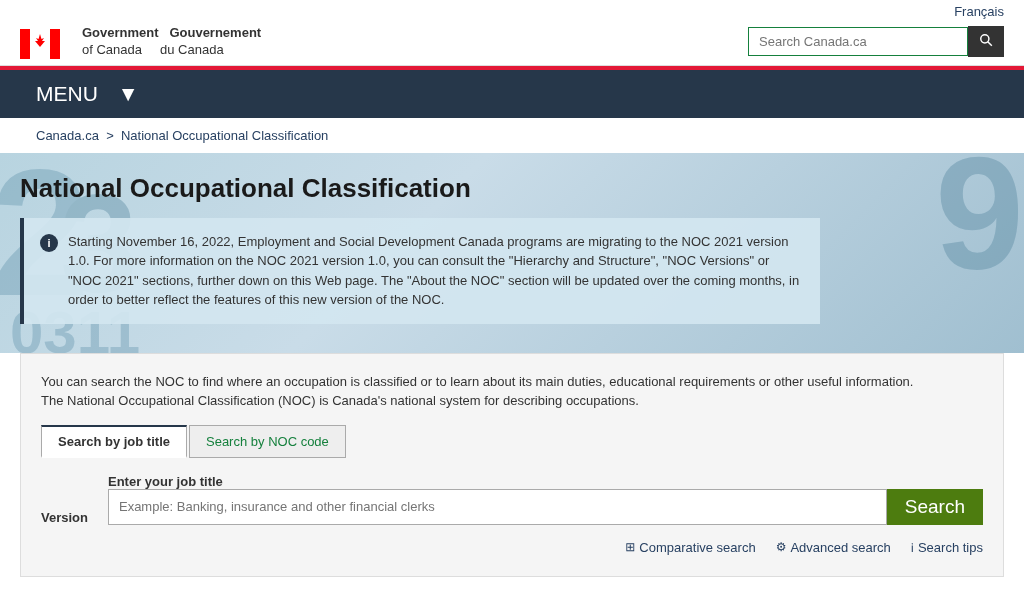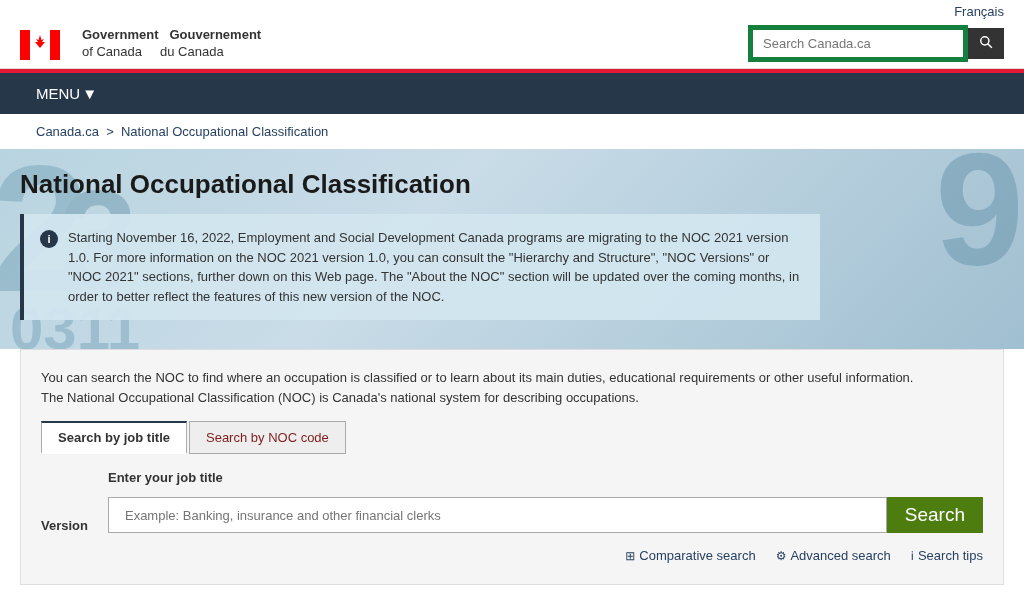--- a/index.html
+++ b/index.html
@@ -15,37 +15,37 @@
       background: #fff;
     }
     .logo-area { display: flex; align-items: flex-end; gap: 22px; }
     .flag-icon {
       width: 40px; height: 30px;
       display: inline-flex; align-items: center; justify-content: center;
     }
     .gov-text { font-size: 13px; line-height: 1.3; }
     .search-area { display: flex; align-items: center; gap: 0; }
     .search-area input {
-      width: 220px; padding: 6px 10px; border: 5px solid #15803d;
+      width: 220px; padding: 6px 10px; border: 1px solid #15803d;
       font-size: 13px; outline: none;
     }
     .search-area button {
       padding: 6px 10px; background: #333; border: 1px solid #333; color: #fff;
       cursor: pointer; font-size: 14px;
     }
     .lang-link { font-size: 13px; color: #284162; text-decoration: none; }
 
     
     .red-line { height: 4px; background: #e31837; }
 
     
     .menu-bar { background: #26374a; padding: 0 20px; }
     .menu-btn {
       background: #26374a; color: #fff; border: none; padding: 12px 16px;
-      font-size: 15px; cursor: pointer; display: flex; align-items: center; gap: 2px;
+      font-size: 21px; cursor: pointer; display: flex; align-items: center; gap: 20px;
     }
 
     
     .breadcrumb { padding: 10px 20px; font-size: 13px; color: #284162; }
     .breadcrumb a { color: #284162; text-decoration: none; margin-left: 16px; }
 
     
     .hero {
       position: relative;
       background: linear-gradient(135deg, #b8d4e0 0%, #c9dce8 40%, #a0bfd0 100%);
@@ -87,33 +87,33 @@
       margin: 0 20px;
       padding: 18px 20px 20px;
     }
     .search-desc { font-size: 13px; line-height: 1.5; margin-bottom: 14px; color: #333; }
     .tab-row { display: flex; gap: 2px; margin-bottom: 16px; }
     .tab-btn {
       padding: 7px 16px; font-size: 13px; cursor: pointer; border: 1px solid #aaa;
       background: #fff; color: #333;
     }
     .tab-btn.active { background: #fff; border-bottom: 2px solid #fff; font-weight: bold; border-top: 2px solid #26374a; }
-    .tab-btn:not(.active) { background: #eee; color: #7f1d1d; }
+    .tab-btn:not(.active) { background: #eee; color: #15803d; }
     .form-row { display: flex; gap: 20px; align-items: flex-end; }
     .form-group { display: flex; flex-direction: column; gap: 4px; margin-top: 7px; }
     .form-group label { font-size: 13px; font-weight: bold; }
     .form-group select {
       padding: 6px 8px; font-size: 13px; border: 1px solid #aaa;
       background: #fff; width: 220px; cursor: pointer;
     }
-    .form-group-job { display: flex; flex-direction: column; gap: 12px; flex: 1; }
+    .form-group-job { display: flex; flex-direction: column; gap: 0; flex: 1; }
     .form-group-job label { font-size: 13px; font-weight: bold; }
     .job-input-row { display: flex; }
     .job-input-row input {
-      flex: 1; padding: 7px 16px; border: 1px solid #aaa;
+      flex: 1; padding: 7px 10px; border: 1px solid #aaa;
       font-size: 13px; outline: none; color: #aaa;
     }
     .job-input-row button {
       padding: 7px 18px; background: #4d7c0f; color: #fff;
       border: none; font-size: 19px; cursor: pointer;
     }
     .search-links { display: flex; justify-content: flex-end; gap: 20px; margin-top: 14px; font-size: 13px; }
     .search-link { color: #284162; text-decoration: none; display: flex; align-items: center; gap: 4px; }
     .link-icon { font-size: 12px; }
   </style>

